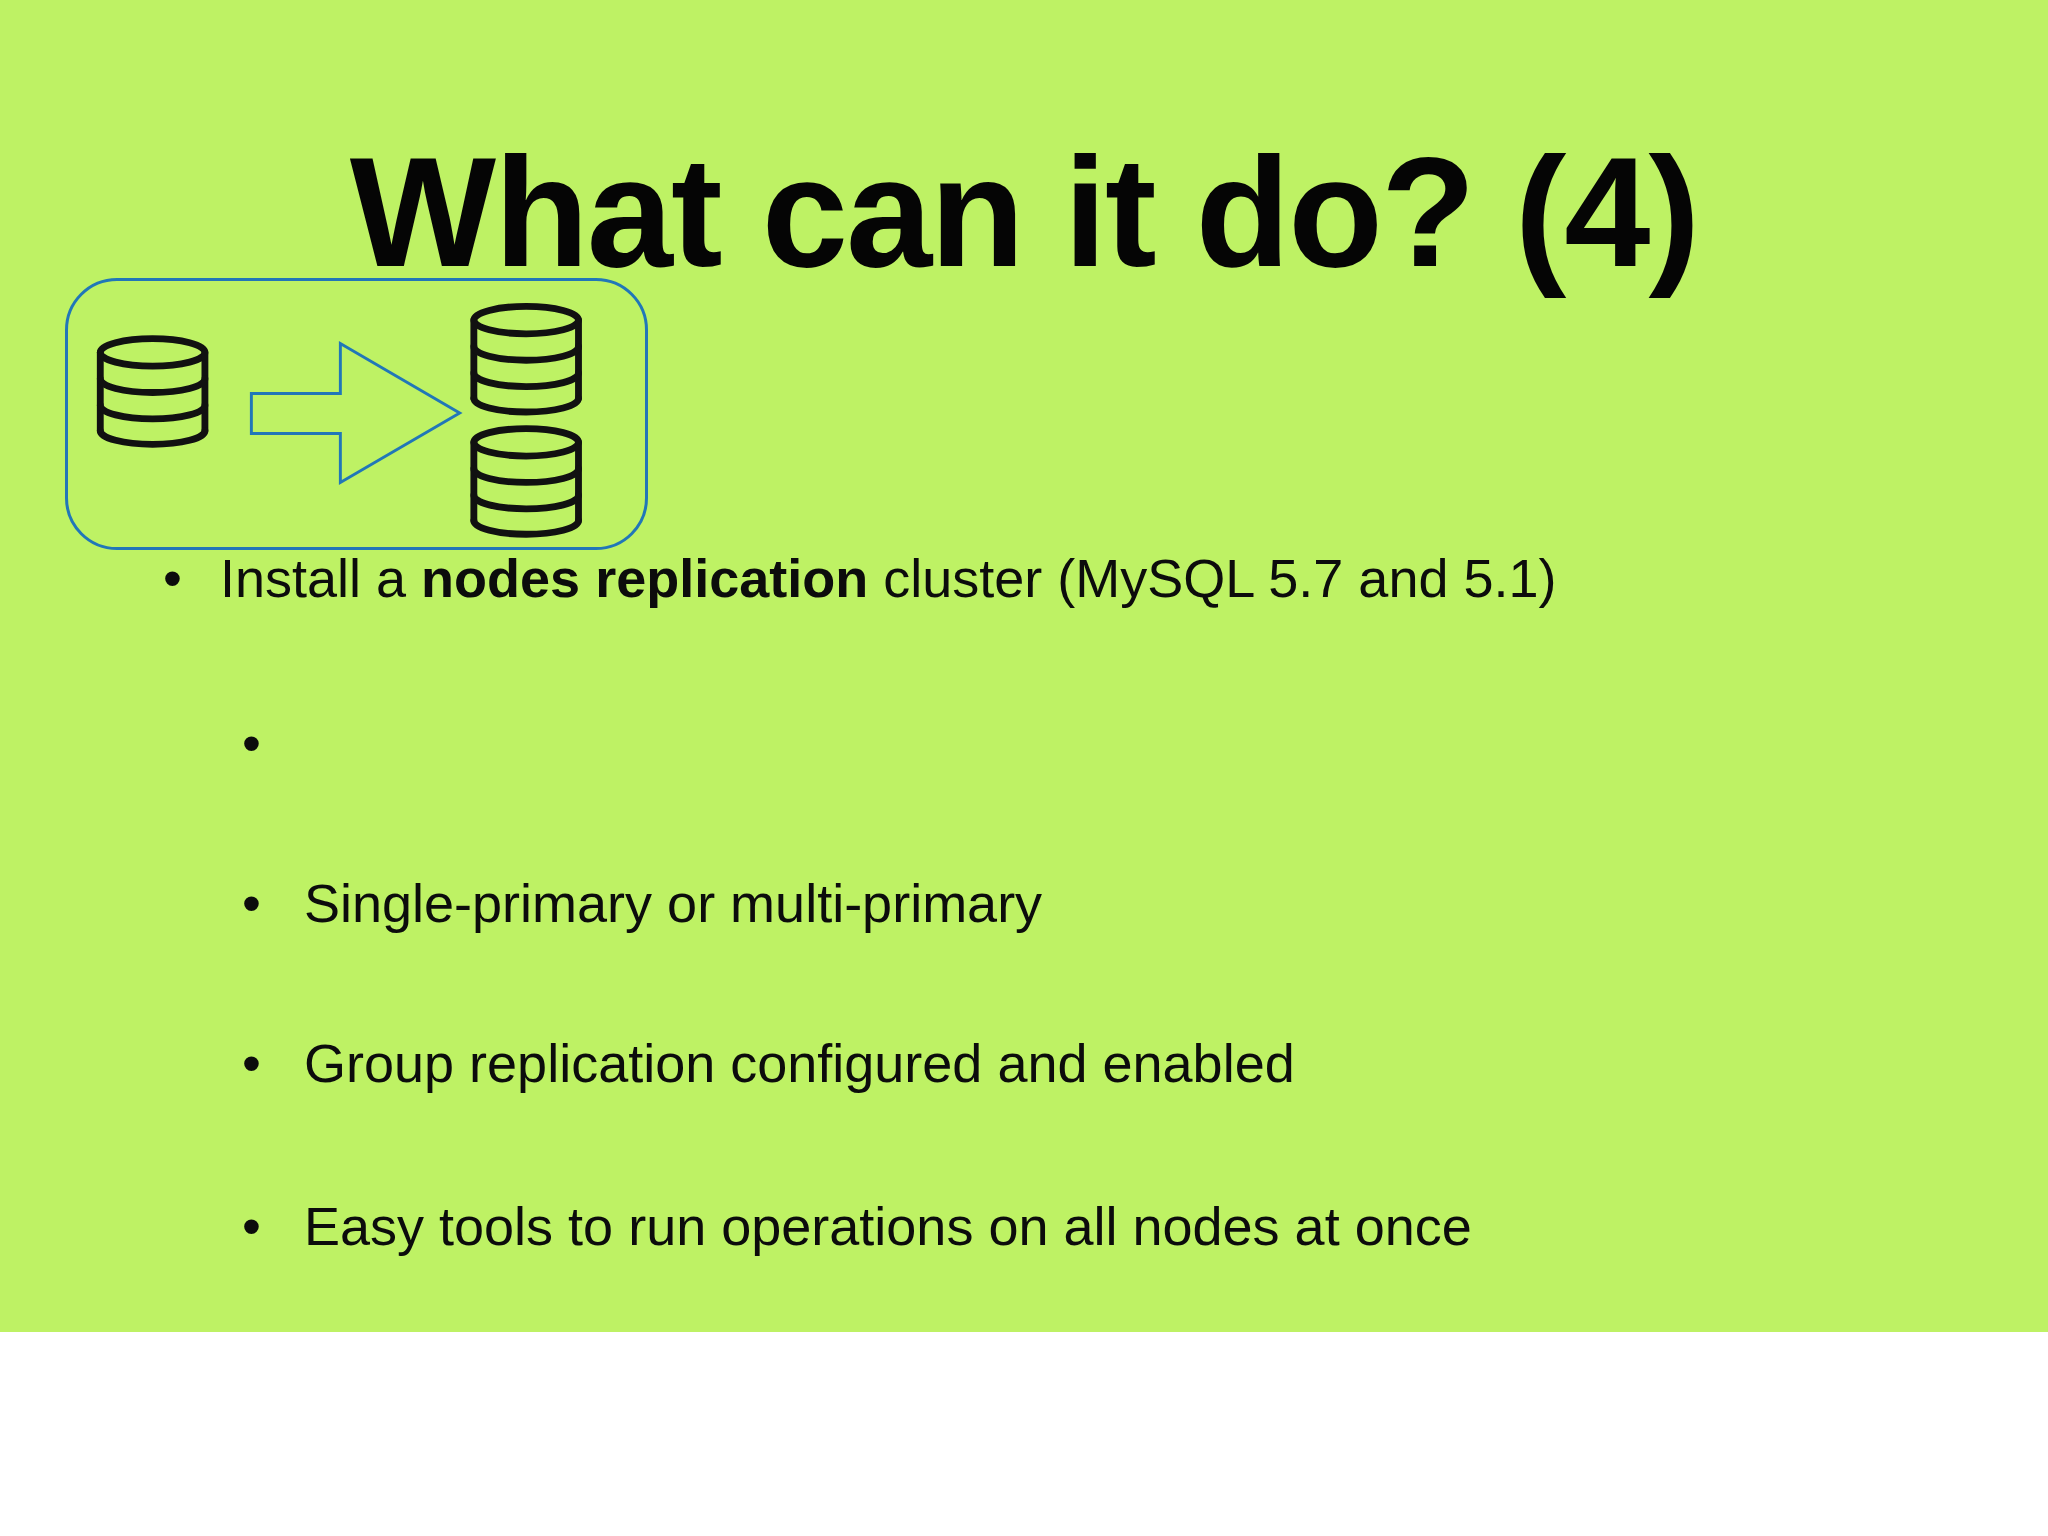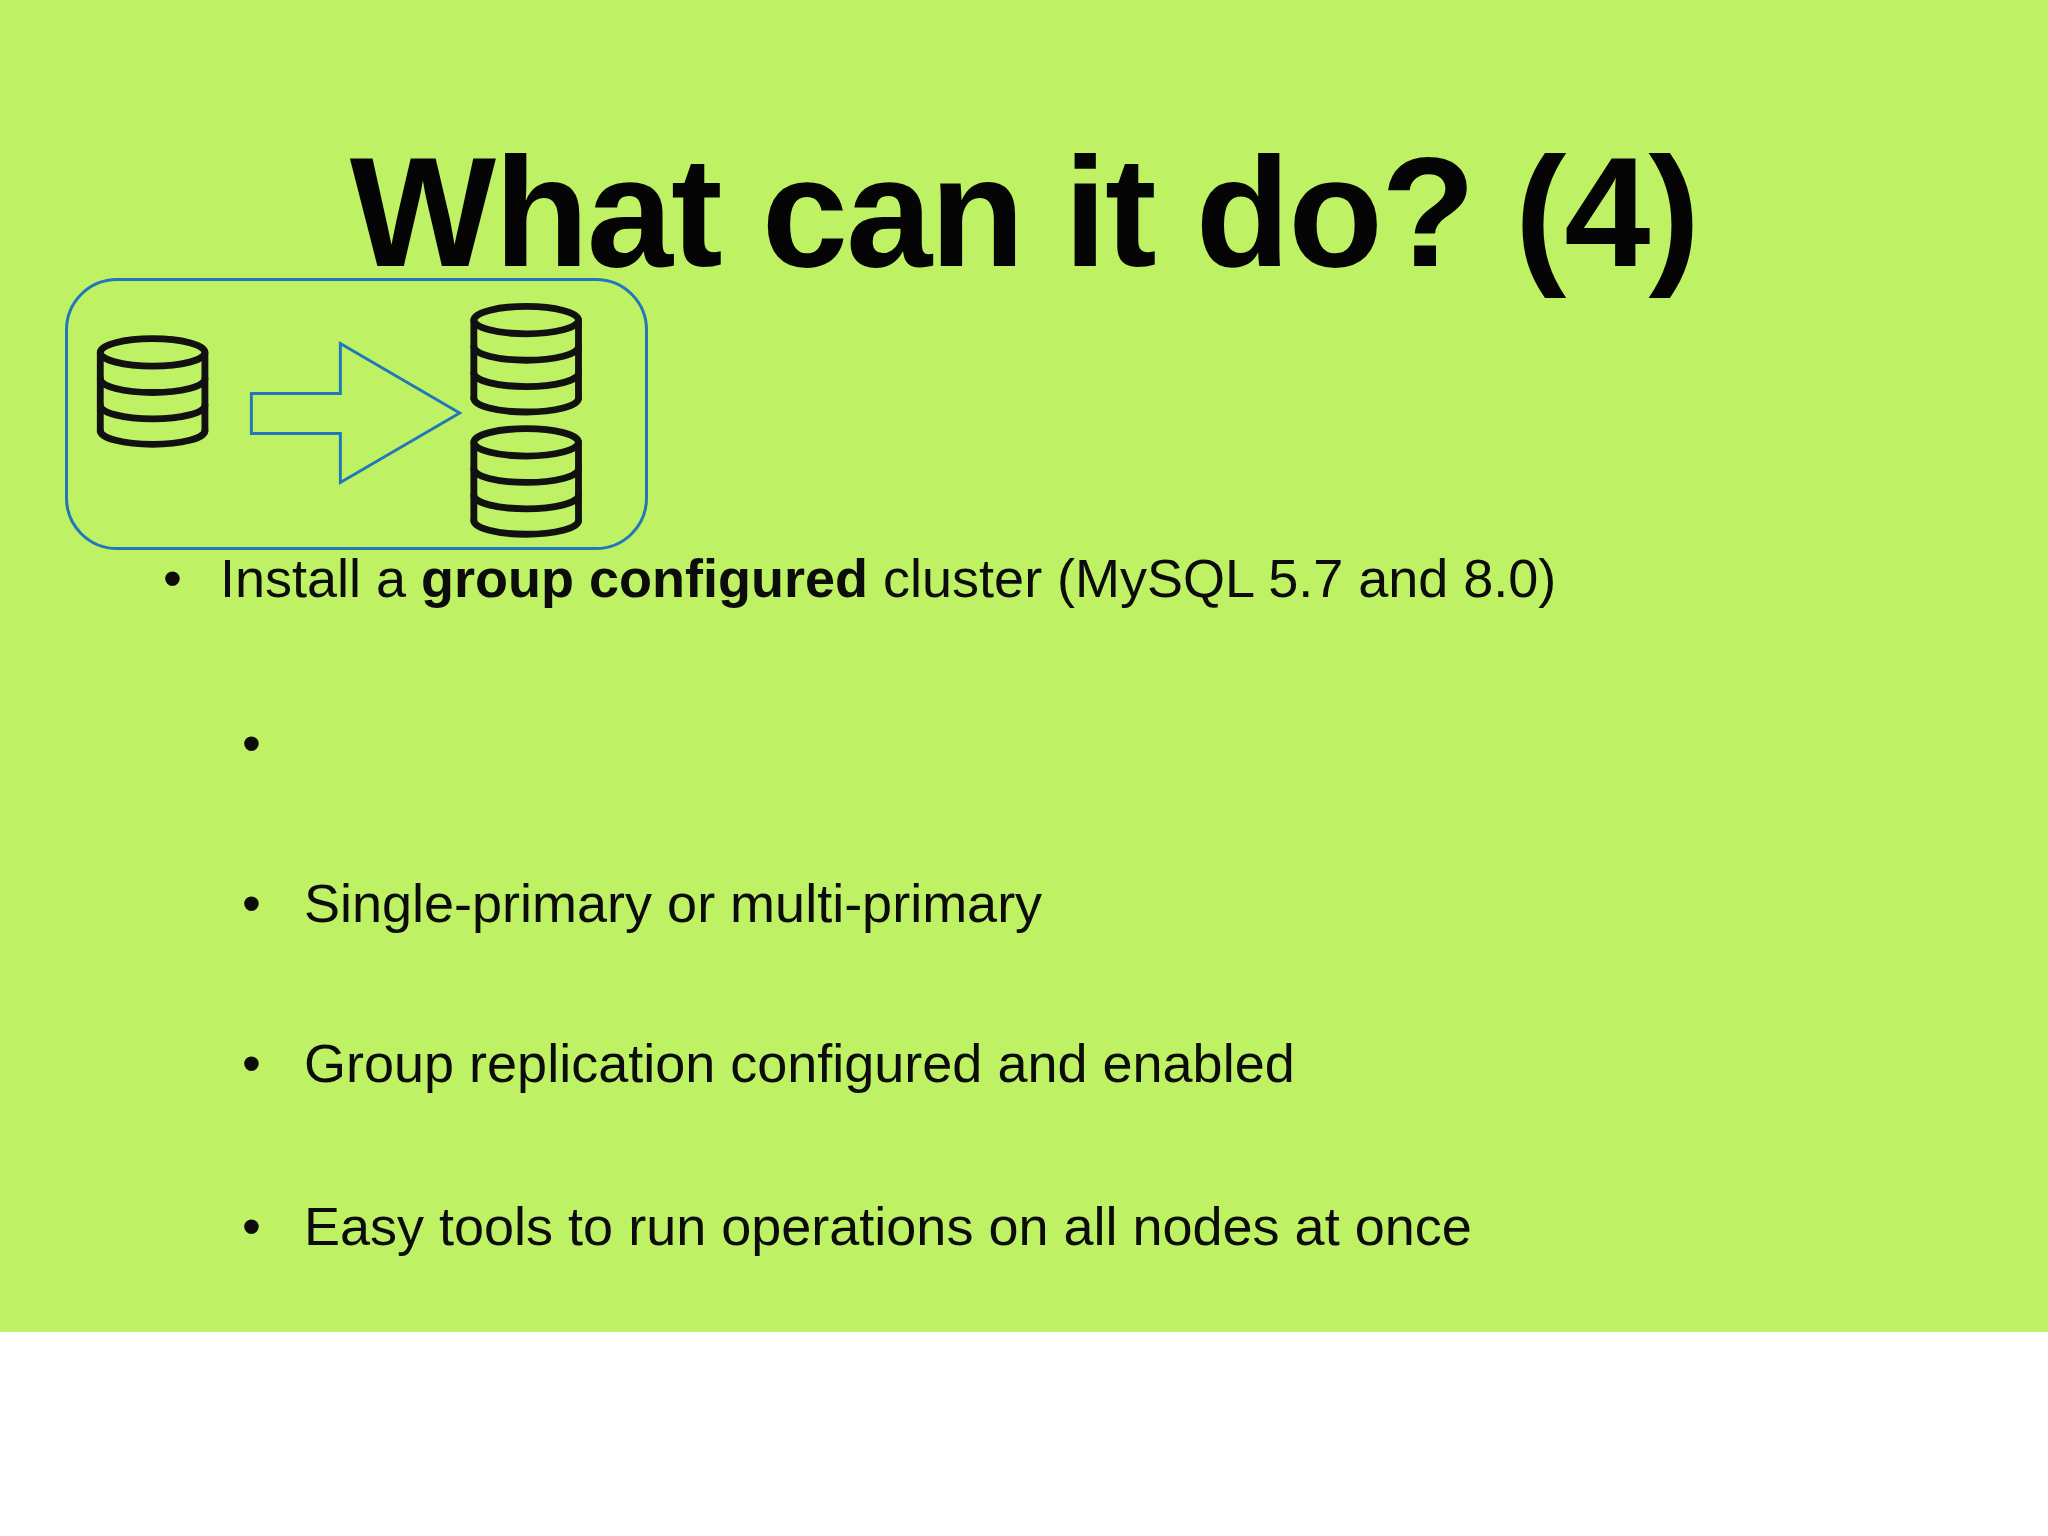--- a/index.html
+++ b/index.html
@@ -72,21 +72,21 @@
       </defs>
       <use href="#cyl" x="26" y="57"></use>
       <polygon points="184,115 275,115 275,64 397,135 275,206 275,156 184,156" fill="none" stroke="#2177b8" stroke-width="3"></polygon>
       <use href="#cyl" x="408" y="24"></use>
       <use href="#cyl" x="408" y="149"></use>
     </svg>
   </div>
 
   <div class="bullet-line l1" style="left:163px; top:545px">
     <span class="marker">•</span>
-    <span class="text"><span>Install a </span><b>group configured</b><span> cluster (MySQL 5.7 and 8.0)</span></span>
+    <span class="text"><span>Install a </span><b>nodes replication</b><span> cluster (MySQL 5.7 and 5.1)</span></span>
   </div>
 
   <div class="bullet-line l2" style="left:242px; top:710px">
     <span class="marker">•</span>
   </div>
 
   <div class="bullet-line l2" style="left:242px; top:870px">
     <span class="marker">•</span>
     <span class="text">Single-primary or multi-primary</span>
   </div>

